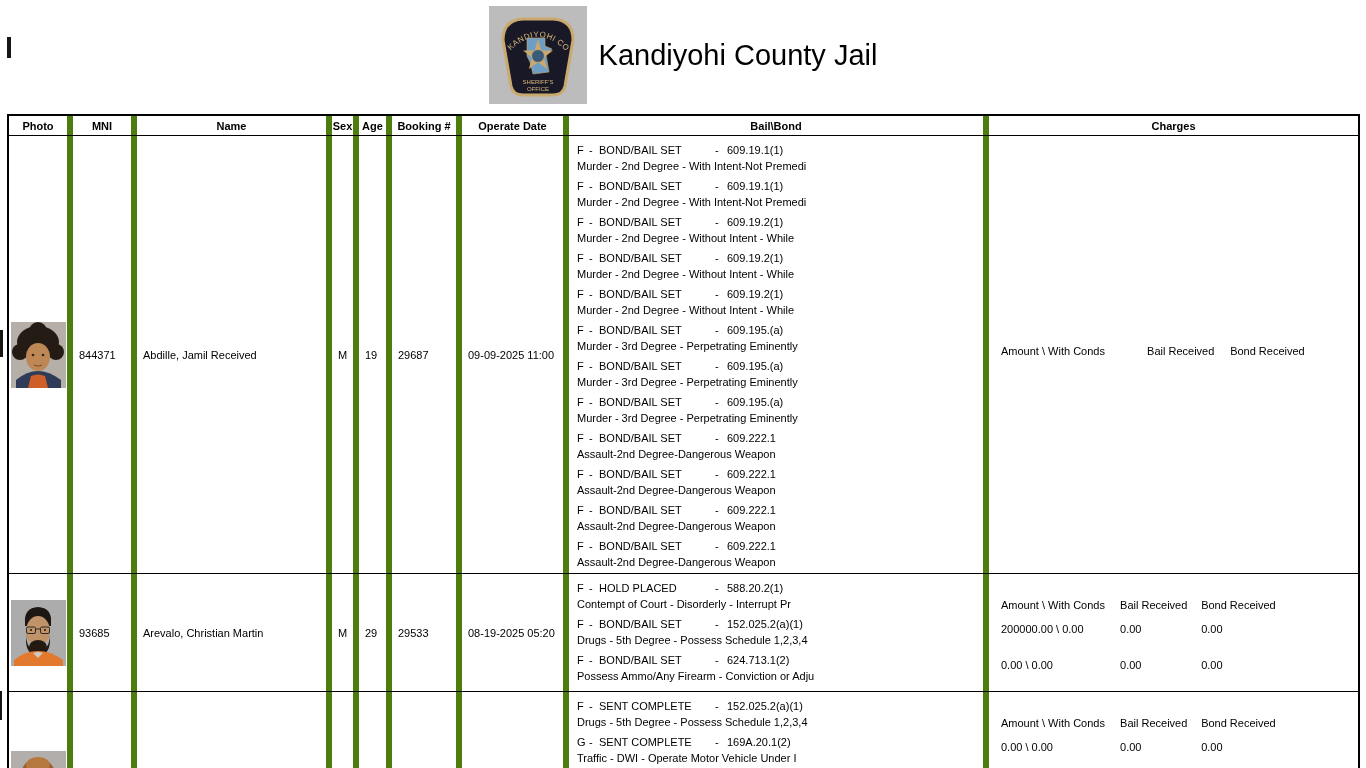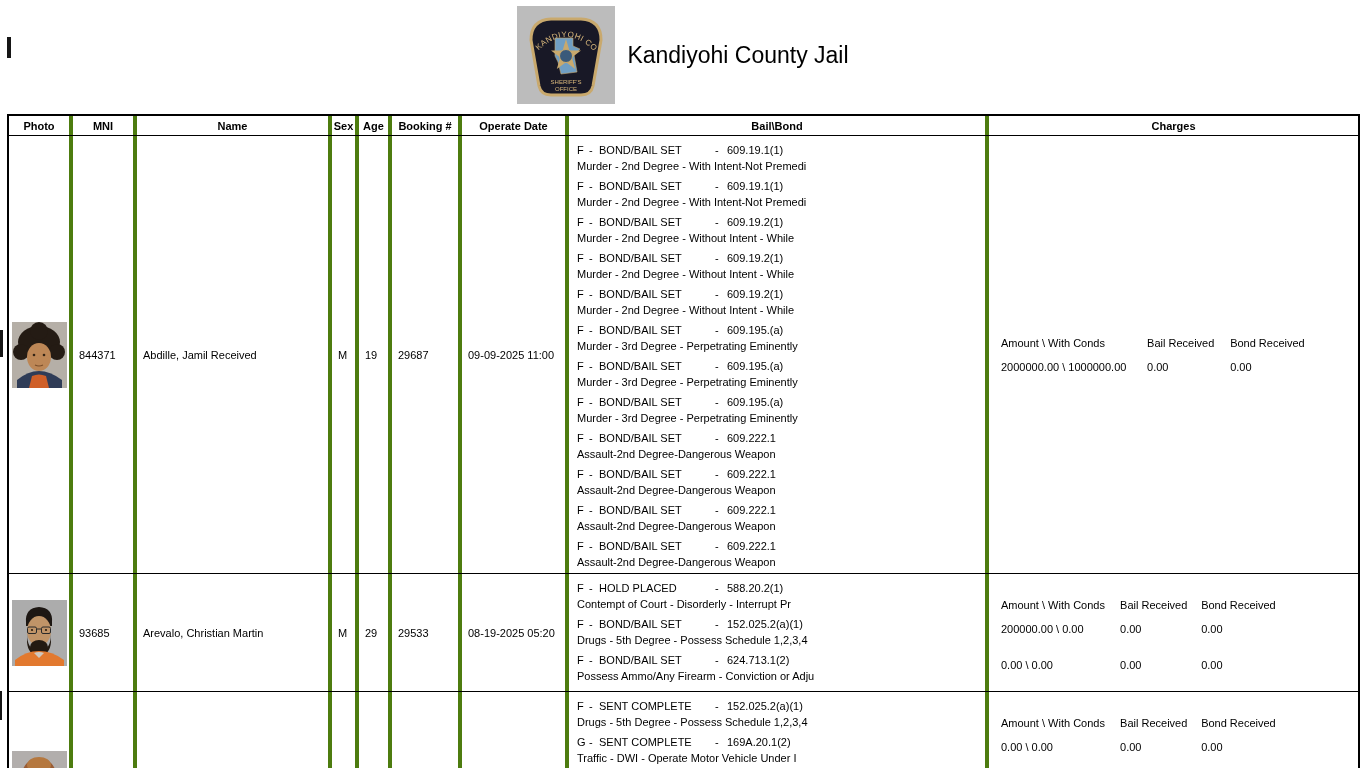--- a/index.html
+++ b/index.html
@@ -6,35 +6,35 @@
   body{
     width:1366px;height:768px;overflow:hidden;background:#ffffff;color:#000;
     font-family:"Liberation Sans", sans-serif;position:relative;
   }
   
   .page-header{
     position:absolute;left:0;top:0;width:100%;height:110px;
     display:flex;justify-content:center;align-items:center;gap:12px;
   }
   .logo-box{width:98px;height:98px;flex:0 0 auto;}
-  .jail-title{font-size:23px;line-height:29px;text-align:left;letter-spacing:0;}
+  .jail-title{font-size:29px;line-height:29px;text-align:left;letter-spacing:0;}
   
   .artifact{position:absolute;background:#161616;}
   
   .tbl{
     position:absolute;left:7px;top:114px;width:1353px;box-sizing:border-box;
     border:2px solid #000;border-bottom:none;font-size:11px;
   }
   .trow{
     display:grid;
     grid-template-columns:64px 64px 195px 27px 33px 70px 107px 420px auto;
     border-bottom:1px solid #000;
   }
   .trow:last-child{border-bottom:none;}
-  .cell{border-right:4px solid #4d7c0f;box-sizing:border-box;overflow:hidden;}
+  .cell{border-right:6px solid #4d7c0f;box-sizing:border-box;overflow:hidden;}
   .cell:last-child{border-right:none;}
   .head .cell{
     display:flex;align-items:center;justify-content:center;
     font-weight:bold;height:19px;
   }
   .r1{height:437px;} .r2{height:117px;} .r3{height:100px;}
   .scalar{display:flex;align-items:center;padding-left:6px;}
   .c-photo{display:flex;align-items:center;justify-content:center;}
   .c-photo.clip{align-items:flex-start;}
   .c-photo.clip svg{margin-top:59px;}
@@ -250,28 +250,20 @@
           </div>
           <div>Assault-2nd Degree-Dangerous Weapon</div>
         </div>
       </div>
     <div class="cell c-bail wide center">
       <div class="bail-head">
         <span class="b-amt">Amount \ With Conds</span>
         <span class="b-bail">Bail Received</span>
         <span class="b-bond">Bond Received</span>
       </div>
-      <div>
-
-          <div class="bail-line">
-            <span class="b-amt">2000000.00 \ 1000000.00</span>
-            <span class="b-bail">0.00</span>
-            <span class="b-bond">0.00</span>
-          </div>
-        </div>
     </div>
   </div>
 
   <div class="trow r2">
     <div class="cell c-photo">
       <svg viewBox="0 0 55 66" width="55" height="66">
         <rect width="55" height="66" fill="#acacac"></rect>
         <path d="M14,22 Q13,8 27,7 Q41,8 40,22 L40,26 L14,26 Z" fill="#1d1713"></path>
         <ellipse cx="27" cy="31" rx="12" ry="15" fill="#c09468"></ellipse>
         <path d="M15,34 Q15,50 27,52 Q39,50 39,34 L39,42 Q38,55 27,56 Q16,55 15,42 Z" fill="#231a12"></path>

